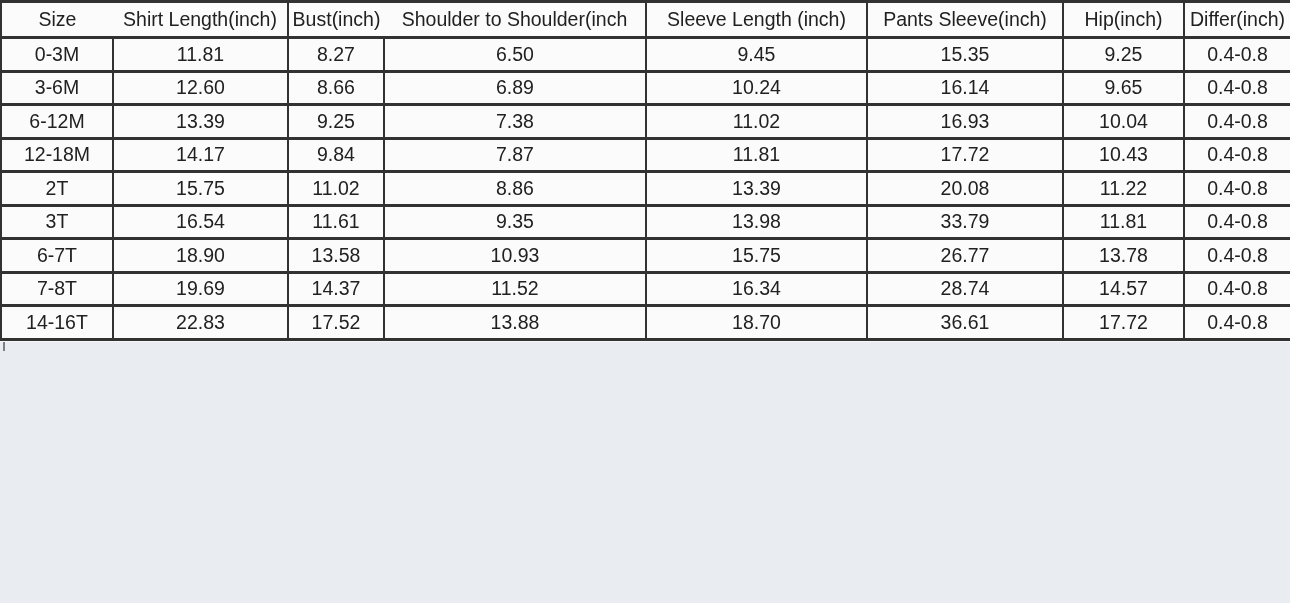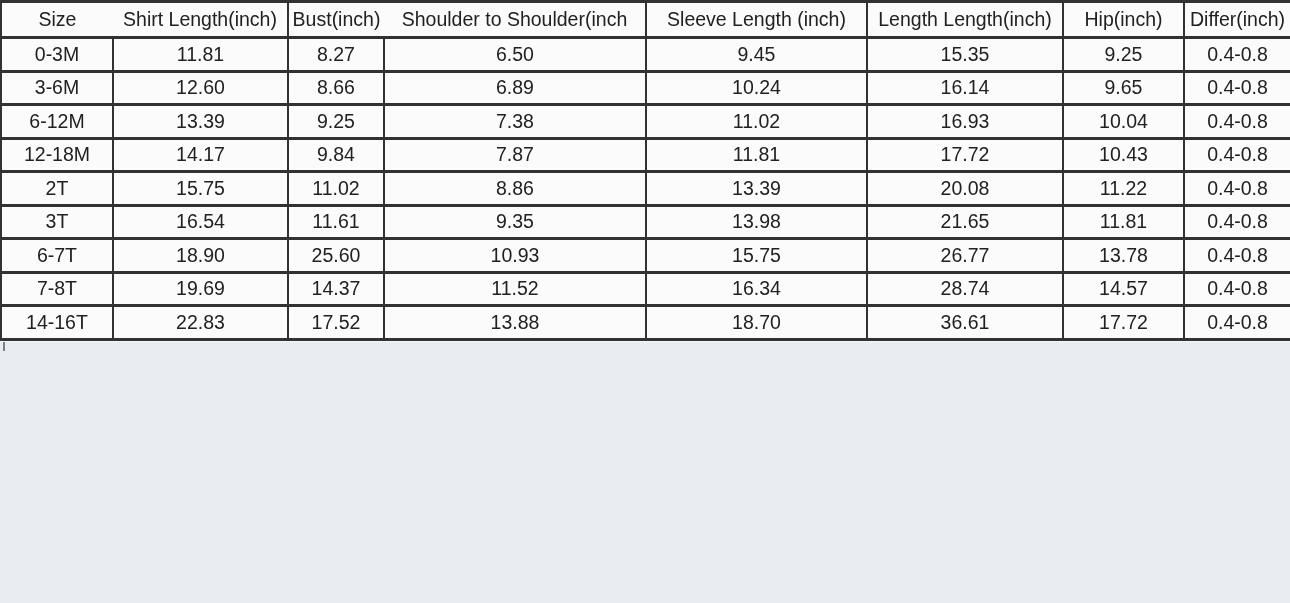--- a/index.html
+++ b/index.html
@@ -65,21 +65,21 @@
     <col style="width:121px">
     <col style="width:107px">
   </colgroup>
   <thead>
     <tr>
       <th class="sep-hidden-right">Size</th>
       <th class="sep-hidden-left">Shirt Length(inch)</th>
       <th class="sep-hidden-right">Bust(inch)</th>
       <th class="sep-hidden-left">Shoulder to Shoulder(inch</th>
       <th>Sleeve Length (inch)</th>
-      <th>Length Length(inch)</th>
+      <th>Pants Sleeve(inch)</th>
       <th>Hip(inch)</th>
       <th>Differ(inch)</th>
     </tr>
   </thead>
   <tbody>
       <tr>
         <td>0-3M</td>
         <td>11.81</td>
         <td>8.27</td>
         <td>6.50</td>
@@ -127,28 +127,28 @@
         <td>20.08</td>
         <td>11.22</td>
         <td>0.4-0.8</td>
       </tr>
       <tr>
         <td>3T</td>
         <td>16.54</td>
         <td>11.61</td>
         <td>9.35</td>
         <td>13.98</td>
-        <td>21.65</td>
+        <td>33.79</td>
         <td>11.81</td>
         <td>0.4-0.8</td>
       </tr>
       <tr>
         <td>6-7T</td>
         <td>18.90</td>
-        <td>25.60</td>
+        <td>13.58</td>
         <td>10.93</td>
         <td>15.75</td>
         <td>26.77</td>
         <td>13.78</td>
         <td>0.4-0.8</td>
       </tr>
       <tr>
         <td>7-8T</td>
         <td>19.69</td>
         <td>14.37</td>

